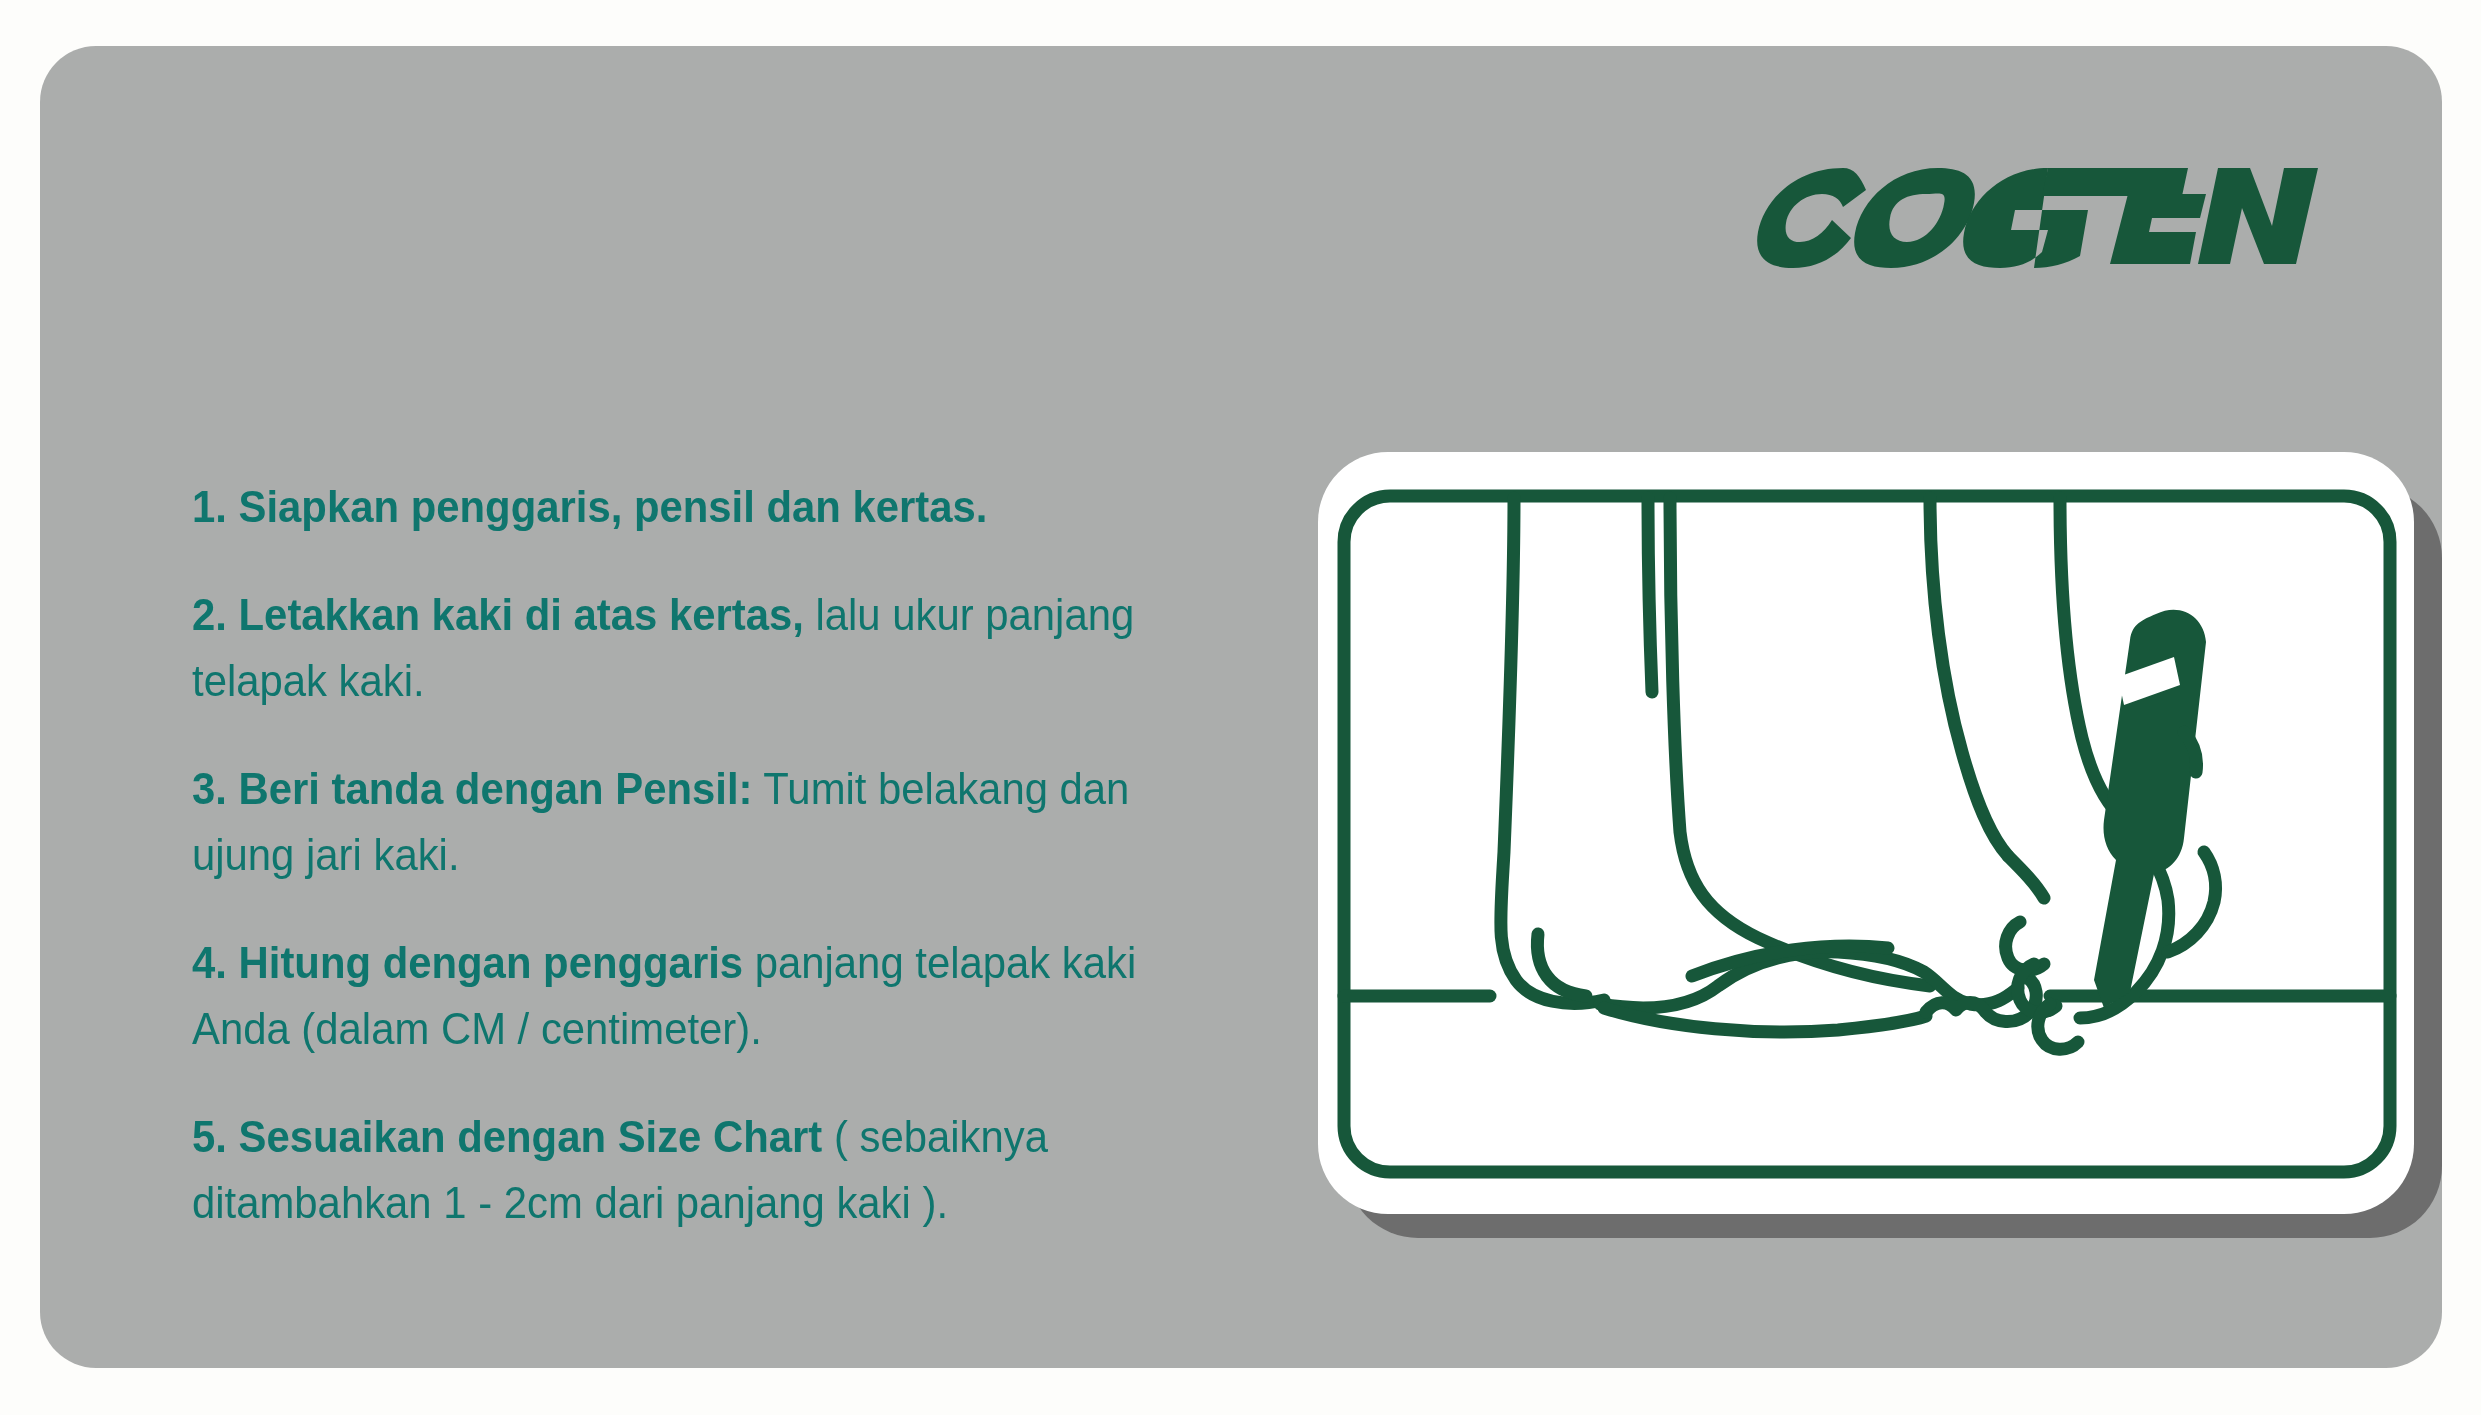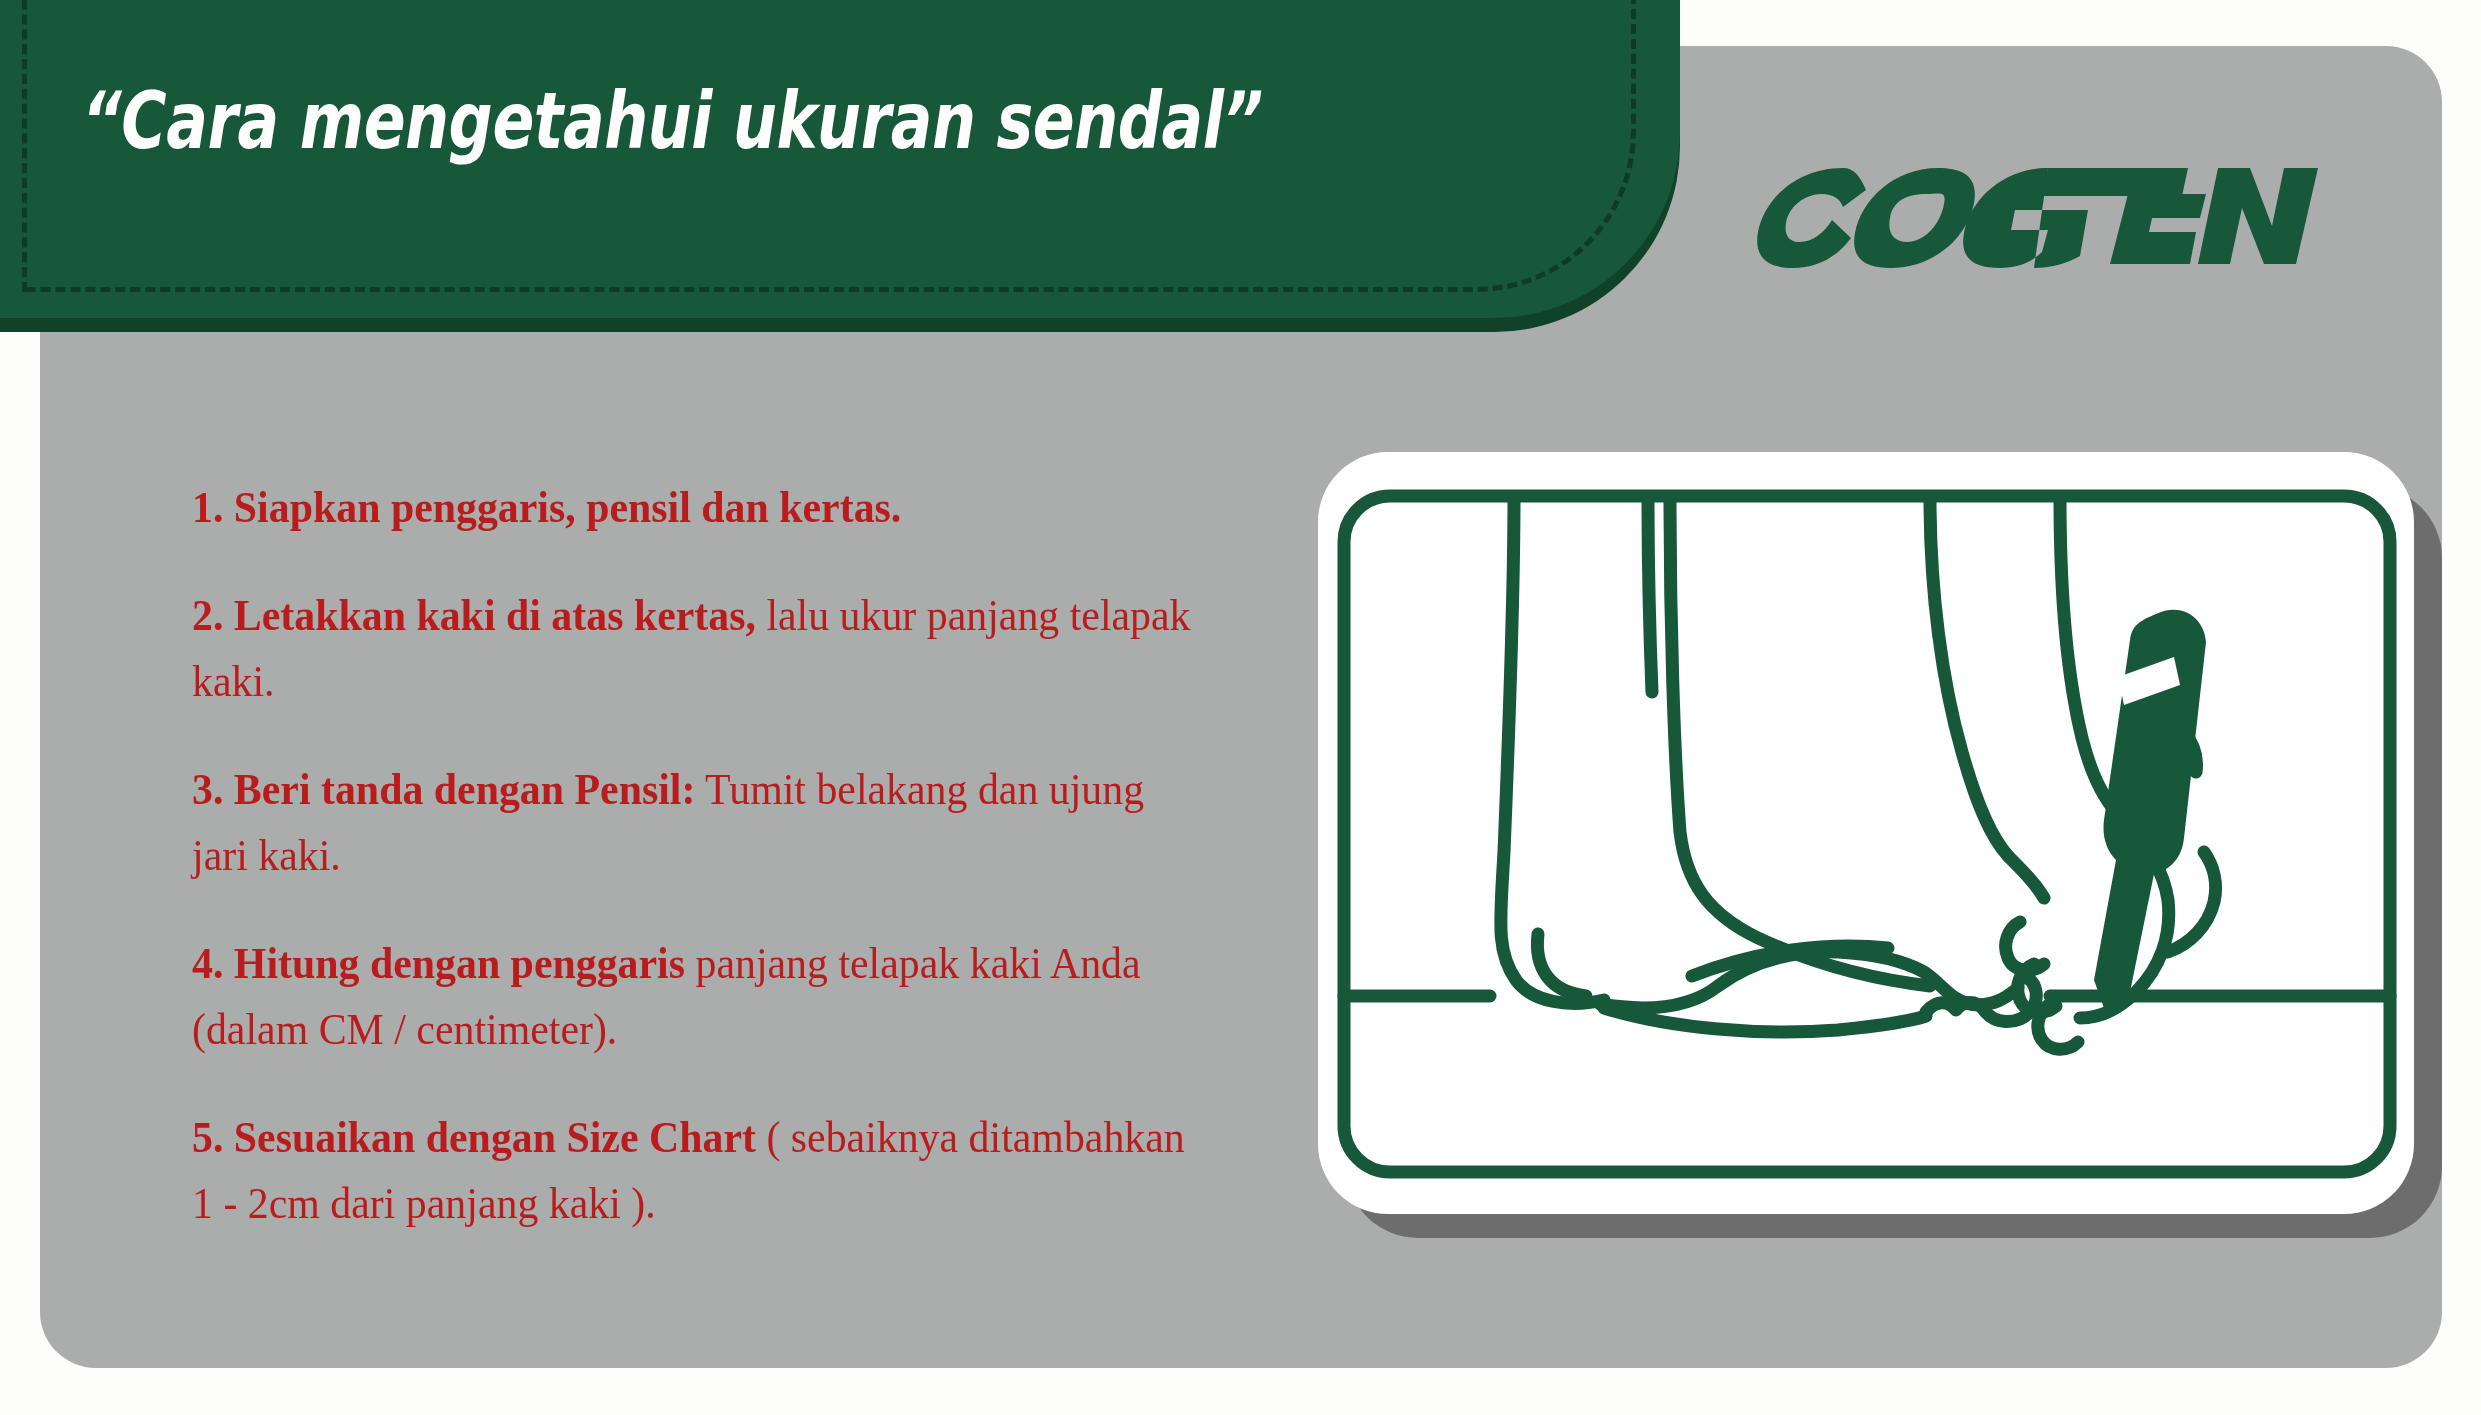--- a/index.html
+++ b/index.html
@@ -44,22 +44,22 @@
   }
 
   
   .logo{
     position:absolute;left:1748px;top:160px;width:600px;height:110px;
   }
 
   
   .steps{
     position:absolute;left:192px;top:474px;width:1090px;
-    color:#b91c1c;
-    font-family:Liberation Serif, serif;
+    color:#0f766e;
+    font-family:Liberation Sans, sans-serif;
   }
   .step{
     font-size:45px;line-height:66px;margin:0 0 42px 0;
     transform:scaleX(0.93);transform-origin:left top;
   }
   .step:last-child{margin-bottom:0;}
   .step b{font-weight:700;}
   .step span.reg{font-weight:400;}
 
   
@@ -73,27 +73,20 @@
   }
   .illus-svg{position:absolute;left:0;top:0;width:1096px;height:762px;}
 </style>
 </head>
 <body>
 
 <div id="root">
 
   <div class="gray-card"></div>
 
-  <div class="banner-wrap">
-    <div class="banner-shadow"></div>
-    <div class="banner">
-      <div class="banner-dash"></div>
-      <div class="banner-title">“Cara mengetahui ukuran sendal”</div>
-    </div>
-  </div>
 
   <div class="logo">
     <svg viewBox="0 0 600 110" width="600" height="110" aria-label="COGEN">
       <g fill="#17573a">
 
         <path d="M95 8 C48 8 16 40 10 72 C5 100 23 108 45 108 C70 108 90 96 103 78 L84 60 C76 73 64 82 52 82 C41 82 36 75 38 63 C41 46 57 34 74 34 C85 34 92 39 95 47 L118 30 C112 16 106 8 95 8 Z"></path>
 
         <path d="M190 8 C146 8 113 40 107 73 C102 101 120 108 143 108 C187 108 220 76 226 43 C231 15 213 8 190 8 Z M196 44 C193 62 178 82 159 82 C146 82 139 73 142 58 C145 40 160 34 178 34 C191 34 199 30 196 44 Z"></path>
 
         <path d="M300 8 C255 8 222 40 216 73 C211 101 229 108 252 108 C270 108 284 102 294 92 L300 70 L263 70 L267 50 L340 50 L332 96 C318 104 302 108 286 108 L286 108 Z"></path>

